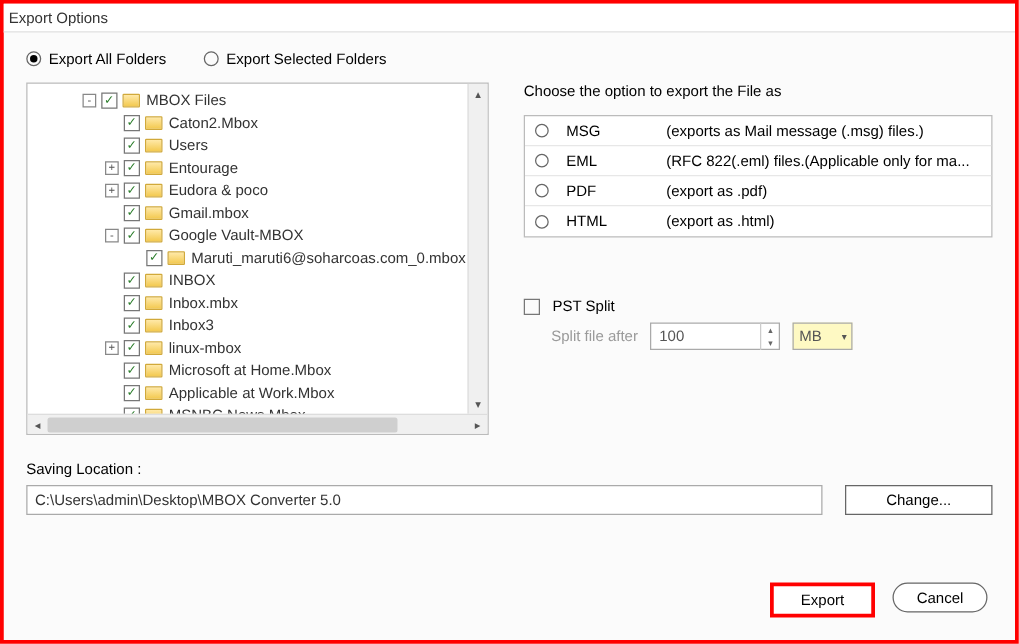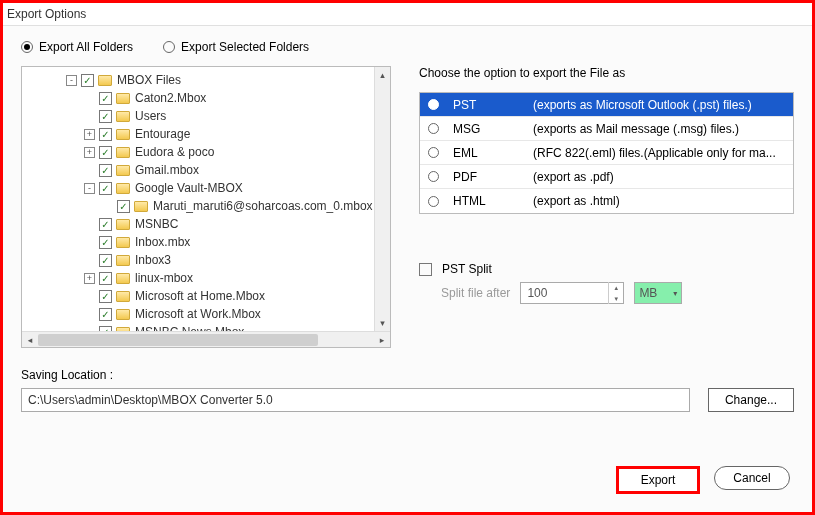--- a/index.html
+++ b/index.html
@@ -41,26 +41,26 @@
 .opt-row.sel .small-radio.sel::after { background:#fff; }
 .opt-name { width: 80px; }
 .opt-desc { flex:1; overflow:hidden; text-overflow:ellipsis; white-space:nowrap; }
 .pst-split { margin-top: 48px; display:flex; align-items:center; gap:10px; font-size:12px; }
 .pst-split .split-text { color:#9a9a9a; margin-left: 22px; }
 .square-chk { width:13px;height:13px;border:1px solid #777; }
 .num-input { width:104px; height:22px; border:1px solid #aaa; display:flex; align-items:center; background:#fff; }
 .num-input .num-val { flex:1; padding:0 6px; font-size:12px; color:#555; }
 .num-spin { display:flex; flex-direction:column; border-left:1px solid #ccc; }
 .num-spin div { height:11px; width:14px; font-size:7px; display:flex; align-items:center; justify-content:center; color:#666; }
-.unit-sel { width:48px; height:22px; border:1px solid #aaa; display:flex; align-items:center; justify-content:space-between; padding:0 4px; font-size:12px; color:#555; background:#86efac; }
+.unit-sel { width:48px; height:22px; border:1px solid #aaa; display:flex; align-items:center; justify-content:space-between; padding:0 4px; font-size:12px; color:#555; background:#fef9c3; }
 .save-section { padding: 20px 18px 0 18px; }
 .save-lbl { font-size:12px; margin-bottom:6px; }
 .save-row { display:flex; gap: 18px; align-items:center; }
 .path-input { flex:1; height:24px; border:1px solid #aaa; background:#fff; padding:0 6px; font-size:12px; color:#333; display:flex; align-items:center; }
-.btn { height:24px; border:1px solid #666; background:#fff; padding:0 16px; font-size:12px; display:flex; align-items:center; justify-content:center; }
+.btn { height:24px; border:1px solid #666; background:#fff; padding:0 32px; font-size:12px; display:flex; align-items:center; justify-content:center; }
 .btn.wide { width:76px;border-radius:12px; }
 .footer { position:absolute; bottom:18px; right:22px; display:flex; gap:14px; }
 .export-btn { border:3px solid #f00; width:84px; height:28px; background:#fff; font-size:12px; display:flex; align-items:center; justify-content:center; }
 </style>
 </head>
 <body>
 
 <div class="outer">
   <div class="header">
     <span class="header-title">Export Options</span>
@@ -135,21 +135,21 @@
               <span class="exp-empty"></span>
               <span class="chk on"></span>
               <span class="fold-icon"></span>
               <span>Maruti_maruti6@soharcoas.com_0.mbox</span>
             </div>
             <div class="tree-row">
               <span class="indent" style="width: 62px;"></span>
               <span class="exp-empty"></span>
               <span class="chk on"></span>
               <span class="fold-icon"></span>
-              <span>MSNBC</span>
+              <span>INBOX</span>
             </div>
             <div class="tree-row">
               <span class="indent" style="width: 62px;"></span>
               <span class="exp-empty"></span>
               <span class="chk on"></span>
               <span class="fold-icon"></span>
               <span>Inbox.mbx</span>
             </div>
             <div class="tree-row">
               <span class="indent" style="width: 62px;"></span>
@@ -170,21 +170,21 @@
               <span class="exp-empty"></span>
               <span class="chk on"></span>
               <span class="fold-icon"></span>
               <span>Microsoft at Home.Mbox</span>
             </div>
             <div class="tree-row">
               <span class="indent" style="width: 62px;"></span>
               <span class="exp-empty"></span>
               <span class="chk on"></span>
               <span class="fold-icon"></span>
-              <span>Microsoft at Work.Mbox</span>
+              <span>Applicable at Work.Mbox</span>
             </div>
             <div class="tree-row">
               <span class="indent" style="width: 62px;"></span>
               <span class="exp-empty"></span>
               <span class="chk on"></span>
               <span class="fold-icon"></span>
               <span>MSNBC News.Mbox</span>
             </div>
           </div>
         <div class="vscroll">
@@ -197,25 +197,20 @@
           <div class="htrack">
               <div class="hthumb"></div>
             </div>
           <div class="arrow">▸</div>
         </div>
       </div>
 
       <div class="right-col">
         <div class="choose-lbl">Choose the option to export the File as</div>
         <div class="opt-list" id="opt-list">
-            <div class="opt-row sel">
-              <span class="small-radio sel"></span>
-              <span class="opt-name">PST</span>
-              <span class="opt-desc">(exports as Microsoft Outlook (.pst) files.)</span>
-            </div>
             <div class="opt-row">
               <span class="small-radio"></span>
               <span class="opt-name">MSG</span>
               <span class="opt-desc">(exports as Mail message (.msg) files.)</span>
             </div>
             <div class="opt-row">
               <span class="small-radio"></span>
               <span class="opt-name">EML</span>
               <span class="opt-desc">(RFC 822(.eml) files.(Applicable only for ma...</span>
             </div>

